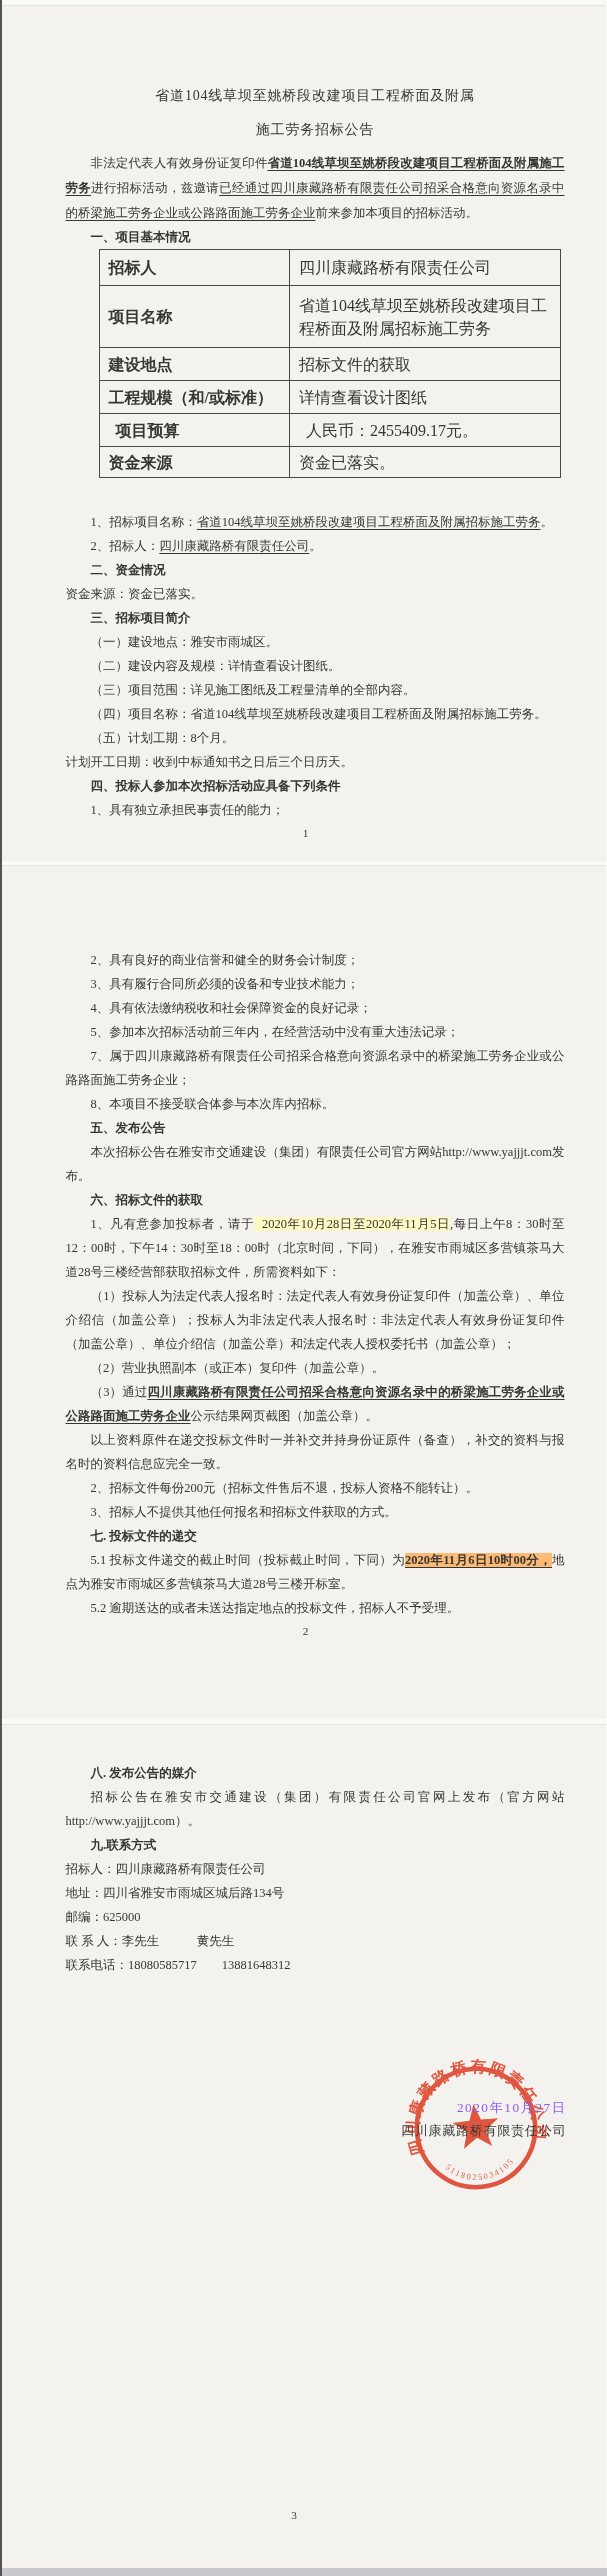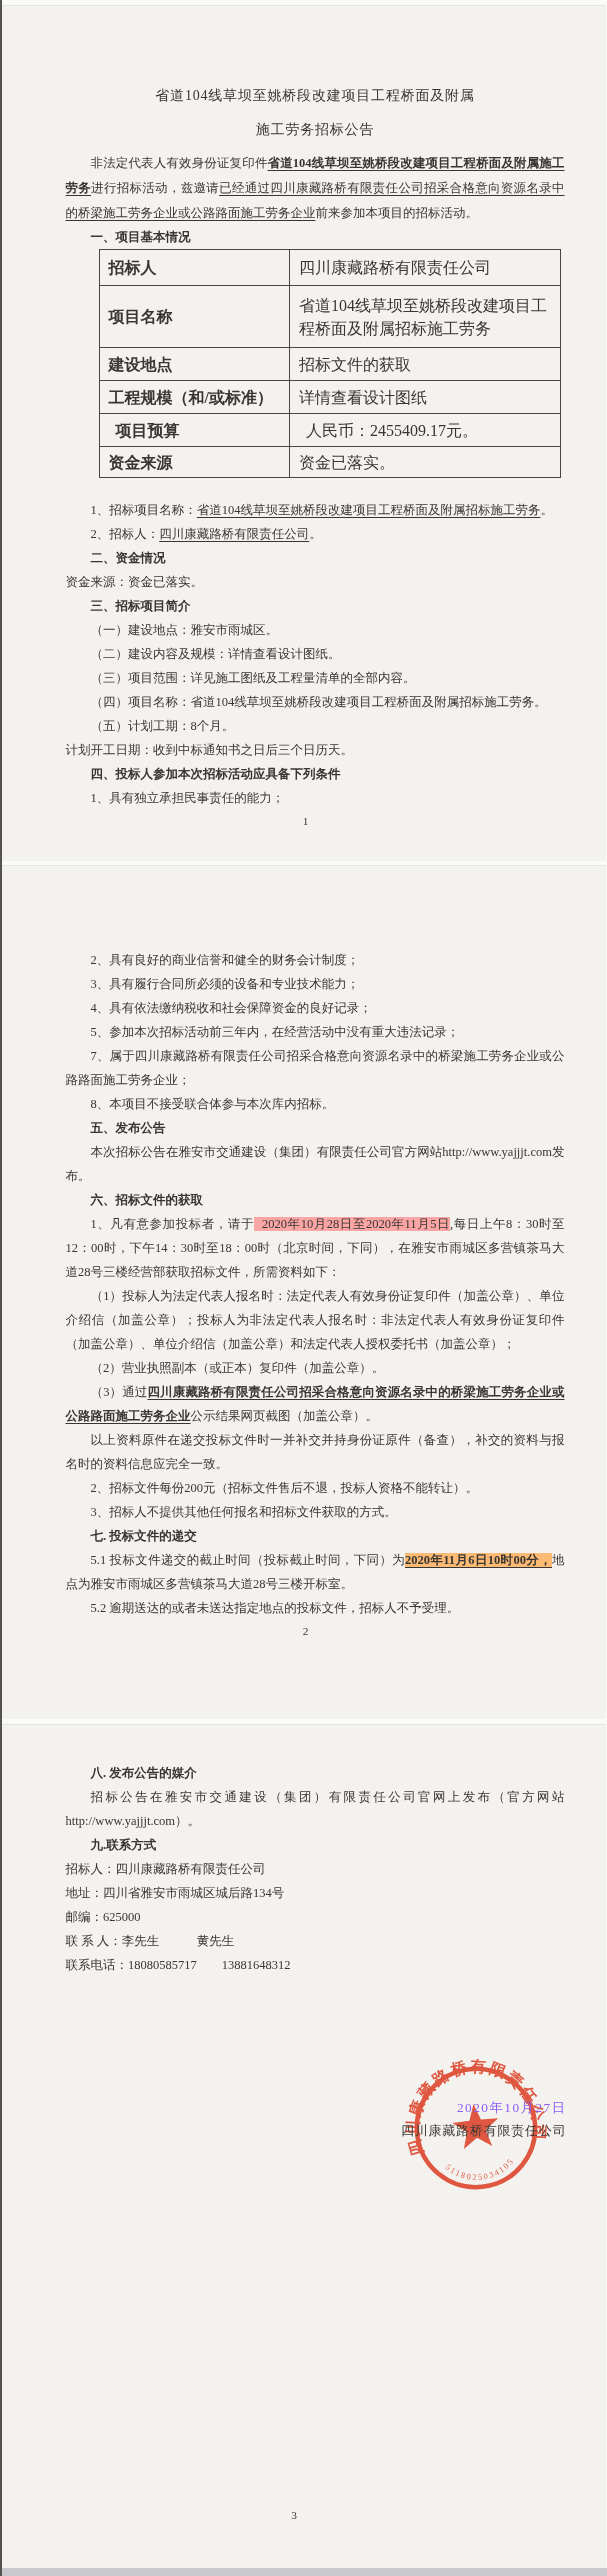--- a/index.html
+++ b/index.html
@@ -20,31 +20,31 @@
   .page-2{top:865px;height:854px;}
   .page-3{top:1724px;height:844px;}
   p{margin:0;line-height:24px;font-size:12.5px;text-align:justify;}
   .title{margin-top:74px;font-size:14px;font-weight:normal;text-align:center;line-height:34px;letter-spacing:0.8px;}
   .intro{margin-top:4.6px;line-height:25px;}
   .ind{text-indent:25px;}
   .bold{font-weight:bold;}
   .h1line{line-height:23px;}
   .u{text-decoration:underline;text-underline-offset:3px;}
   .bu{font-weight:bold;text-decoration:underline;text-underline-offset:3px;}
-  .hl{background:#fca5a5;padding-left:8px;}
+  .hl{background:#fef9c3;padding-left:8px;}
   .hlbu{background:#fdba74;font-weight:bold;text-decoration:underline;text-underline-offset:3px;}
   table.info{border-collapse:collapse;margin-left:33px;width:462px;table-layout:fixed;}
   table.info td{
     border:1.5px solid #4a4745;font-size:16px;padding:1.5px 4.6px 1.5px 9px;
     vertical-align:middle;line-height:23px;
   }
   td.lbl{width:176px;font-weight:bold;}
   tr.r1 td{height:32px;} tr.r2 td{height:58px;} tr.r3 td{height:29px;}
   tr.r4 td{height:29px;} tr.r5 td{height:29px;padding-left:16px;} tr.r6 td{height:27px;}
-  .after-table{margin-top:20px;}
+  .after-table{margin-top:32px;}
   .pageno{margin-top:3px;line-height:16.7px;text-align:center;font-size:11.4px;text-indent:-19px;}
   .pg3no{position:absolute;left:0;width:604px;top:780px;}
   .seal-wrap{position:absolute;left:402px;top:332px;width:144px;height:144px;transform:rotate(-6deg);opacity:.88;z-index:1;}
   .sign-date{position:absolute;right:39px;top:375px;font-size:13.3px;letter-spacing:1.5px;z-index:2;color:#8b5cf6;}
   .sign-company{position:absolute;right:39px;top:398px;font-size:13px;letter-spacing:0.8px;z-index:2;color:#3a3835;}
 </style>
 </head>
 <body>
 
 <div class="edge-line"></div>

